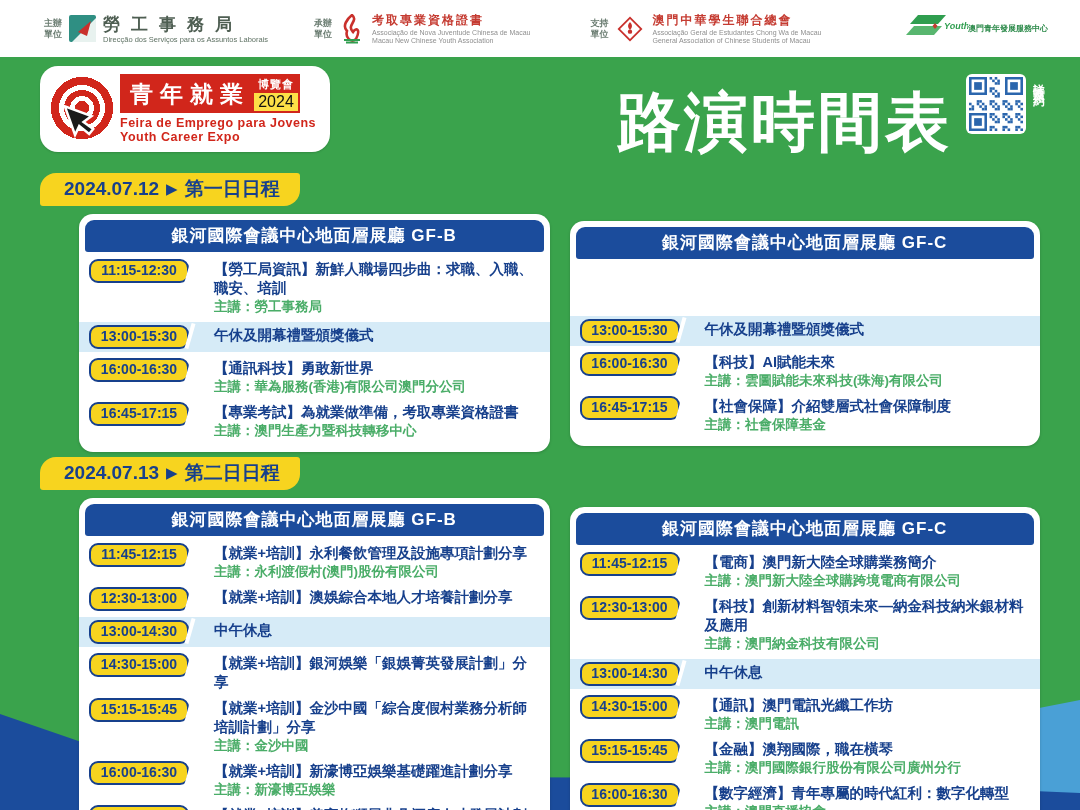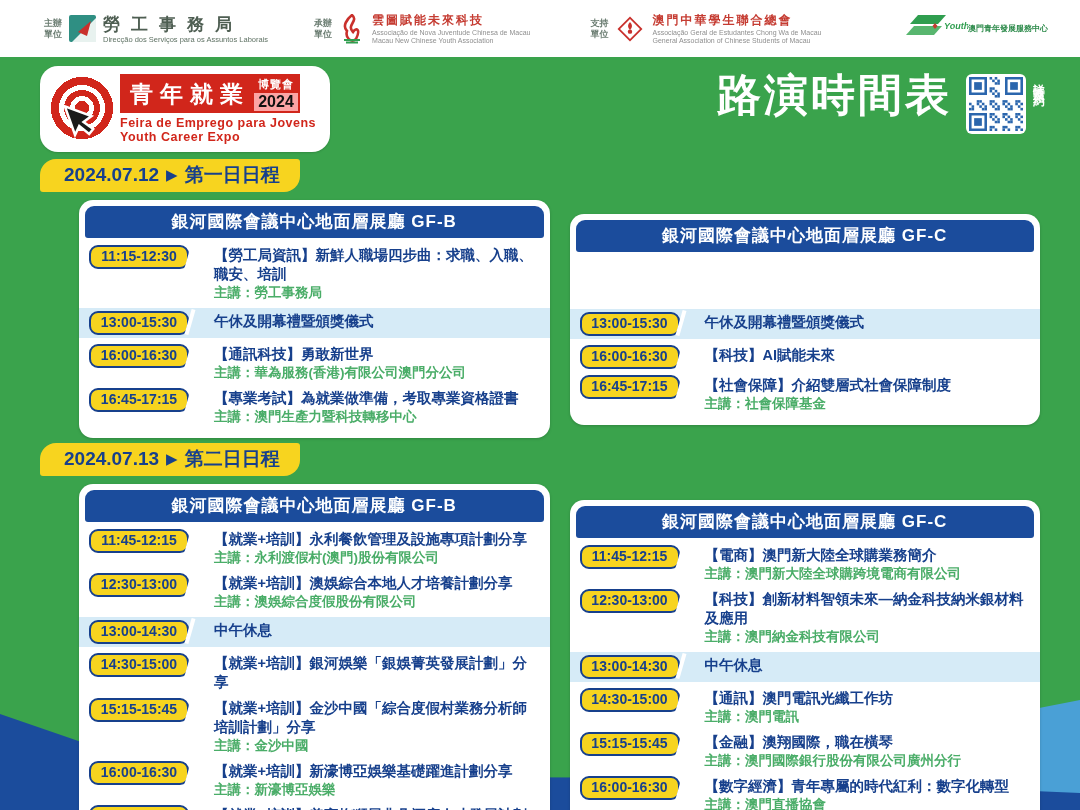--- a/index.html
+++ b/index.html
@@ -29,24 +29,24 @@
   .expo-logo{position:relative;display:flex;align-items:center;background:#fff;border-radius:18px;padding:6px 14px 6px 8px;box-shadow:0 1px 2px rgba(0,0,0,.15);}
   .target-wrap{position:relative;width:70px;height:74px;flex:0 0 auto;}
   .target{position:absolute;left:0;top:2px;width:68px;height:68px;border-radius:50%;
     background:radial-gradient(circle at 50% 50%,#d1261b 0 7px,#fff 7px 12px,#d1261b 12px 18px,#fff 18px 23px,#d1261b 23px 31px,#fff 31px);}
   .cursor{position:absolute;left:14px;top:30px;}
   .expo-right{display:flex;flex-direction:column;margin-left:2px;}
   .expo-band{display:flex;align-items:stretch;}
   .band-red{background:#d1261b;color:#fff;font-weight:800;font-size:23px;letter-spacing:7px;padding:4px 2px 3px 10px;display:flex;align-items:center;}
   .band-year{display:flex;flex-direction:column;border:2px solid #d1261b;justify-content:flex-end;}
   .band-fair{background:#d1261b;color:#fff;font-size:11px;font-weight:bold;padding:1px 4px;letter-spacing:1px;}
-  .band-2024{background:#fca5a5;color:#111;font-weight:700;font-size:16px;text-align:center;line-height:18px;}
+  .band-2024{background:#fde047;color:#111;font-weight:400;font-size:16px;text-align:center;line-height:18px;}
   .expo-pt{color:#d1261b;font-weight:800;font-size:12.5px;margin-top:3px;letter-spacing:.5px;}
   .expo-en{color:#d1261b;font-weight:800;font-size:12.5px;letter-spacing:.5px;}
-  .main-title{margin-left:auto;margin-top:0;font-size:44px;font-weight:800;color:#fff;letter-spacing:3px;white-space:nowrap;}
+  .main-title{margin-left:auto;margin-top:13px;font-size:64px;font-weight:800;color:#fff;letter-spacing:3px;white-space:nowrap;}
   .qr-group{display:flex;align-items:flex-start;gap:5px;margin-left:14px;margin-top:8px;}
   .qr-box{width:60px;height:60px;background:#fff;border-radius:6px;padding:3px;box-sizing:border-box;}
   .qr-box svg{width:100%;height:100%;display:block;}
   .qr-caption{writing-mode:vertical-rl;color:#fff;font-size:11.5px;font-weight:bold;letter-spacing:3px;height:62px;}
   
   .day-section{position:relative;z-index:2;padding:0 40px;margin-top:5px;}
   .date-badge{display:inline-flex;align-items:center;background:#f7d41f;color:#17408c;
     font-weight:800;font-size:19px;padding:3px 20px 4px 24px;border-radius:16px 3px 16px 3px;margin-bottom:8px;}
   .date-arrow{margin:0 7px;font-size:15px;}
   .venue-row{display:flex;gap:20px;align-items:center;padding-left:39px;}
@@ -105,21 +105,21 @@
       <span>承辦</span>
       <span>單位</span>
     </span>
     <span class="org-logo">
             <svg width="26" height="30" viewBox="0 0 26 30">
               <path d="M13 1 C20 7, 7 11, 14 18 C17 13, 22 15, 17 25 C12 29, 6 24, 8 17 C3 12, 8 5, 13 1 Z" fill="none" stroke="#c9302c" stroke-width="2.6"></path>
               <path d="M5 26 h16 M7 28.5 h12" stroke="#2f9e4f" stroke-width="1.8"></path>
             </svg>
           </span>
     <span class="org-texts">
-      <span class="org-name">雲圖賦能未來科技</span>
+      <span class="org-name">考取專業資格證書</span>
       <span class="org-sub">Associação de Nova Juventude Chinesa de Macau</span>
       <span class="org-sub">Macau New Chinese Youth Association</span>
     </span>
   </div>
 
   <div class="org-block org-2">
     <span class="org-role">
       <span>支持</span>
       <span>單位</span>
     </span>
@@ -324,20 +324,21 @@
     <span class="session-text">
       <div class="session-title">午休及開幕禮暨頒獎儀式</div>
 
     </span>
   </div>
 
   <div class="session-row">
     <span class="time-badge">16:00-16:30</span>
     <span class="session-text">
       <div class="session-title">【科技】AI賦能未來</div>
+      <div class="session-speaker">主講：雲圖賦能未來科技(珠海)有限公司</div>
     </span>
   </div>
 
   <div class="session-row">
     <span class="time-badge">16:45-17:15</span>
     <span class="session-text">
       <div class="session-title">【社會保障】介紹雙層式社會保障制度</div>
       <div class="session-speaker">主講：社會保障基金</div>
     </span>
   </div>
@@ -361,21 +362,20 @@
     <span class="session-text">
       <div class="session-title">【就業+培訓】永利餐飲管理及設施專項計劃分享</div>
       <div class="session-speaker">主講：永利渡假村(澳門)股份有限公司</div>
     </span>
   </div>
 
   <div class="session-row">
     <span class="time-badge">12:30-13:00</span>
     <span class="session-text">
       <div class="session-title">【就業+培訓】澳娛綜合本地人才培養計劃分享</div>
-      <div class="session-speaker">主講：澳娛綜合度假股份有限公司</div>
     </span>
   </div>
 
   <div class="session-row highlight">
     <span class="time-badge">13:00-14:30</span>
     <span class="session-text">
       <div class="session-title">中午休息</div>
 
     </span>
   </div>

